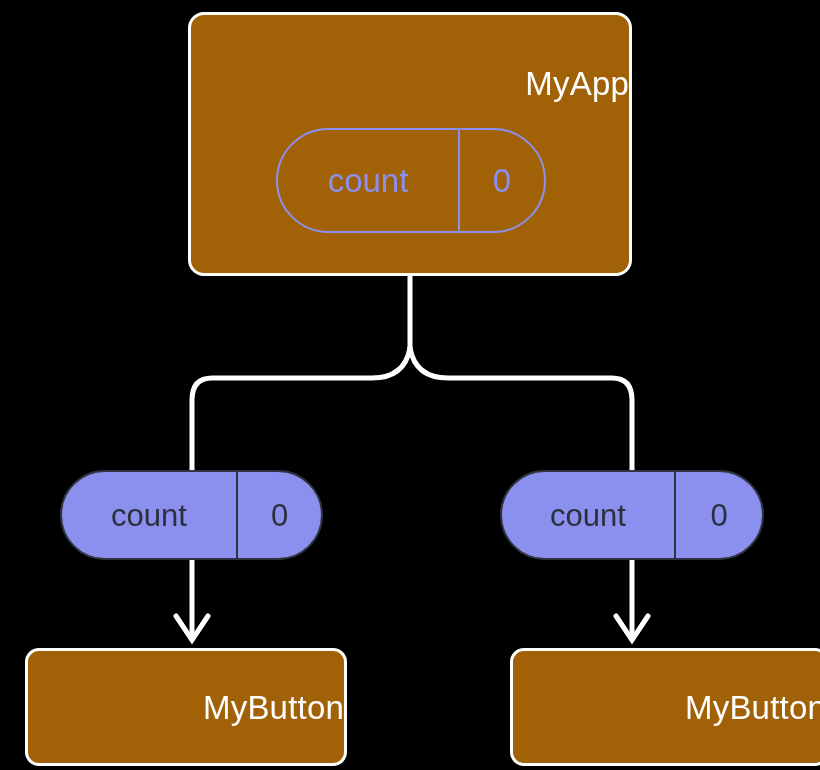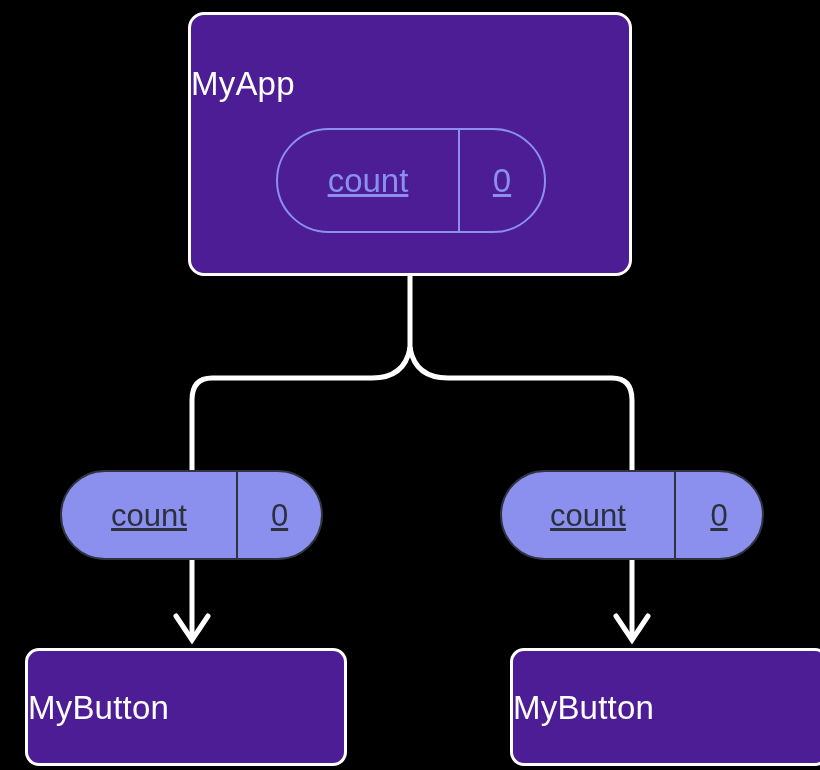--- a/index.html
+++ b/index.html
@@ -24,26 +24,26 @@
     top: 0;
     width: 820px;
     height: 770px;
     pointer-events: none;
   }
 
   
   .node-box {
     position: absolute;
     box-sizing: border-box;
-    background: #4c1d95;
+    background: #a16207;
     border: 3px solid #ffffff;
     border-radius: 14px;
     display: flex;
     flex-direction: column;
-    align-items: flex-start;
+    align-items: flex-end;
   }
   .node-title {
     color: #ffffff;
     font-size: 33px;
     font-weight: 400;
     letter-spacing: 0.2px;
     line-height: 1;
     white-space: nowrap;
   }
 
@@ -79,21 +79,20 @@
     overflow: hidden;
   }
   .pill .pill-key,
   .pill .pill-val {
     display: flex;
     align-items: center;
     justify-content: center;
     box-sizing: border-box;
     white-space: nowrap;
     line-height: 1;
-    text-decoration: underline;
   }
 
   
   .pill-outline {
     background: transparent;
     border: 2px solid #8b90ee;
   }
   .pill-outline .pill-key,
   .pill-outline .pill-val {
     color: #8b90ee;

